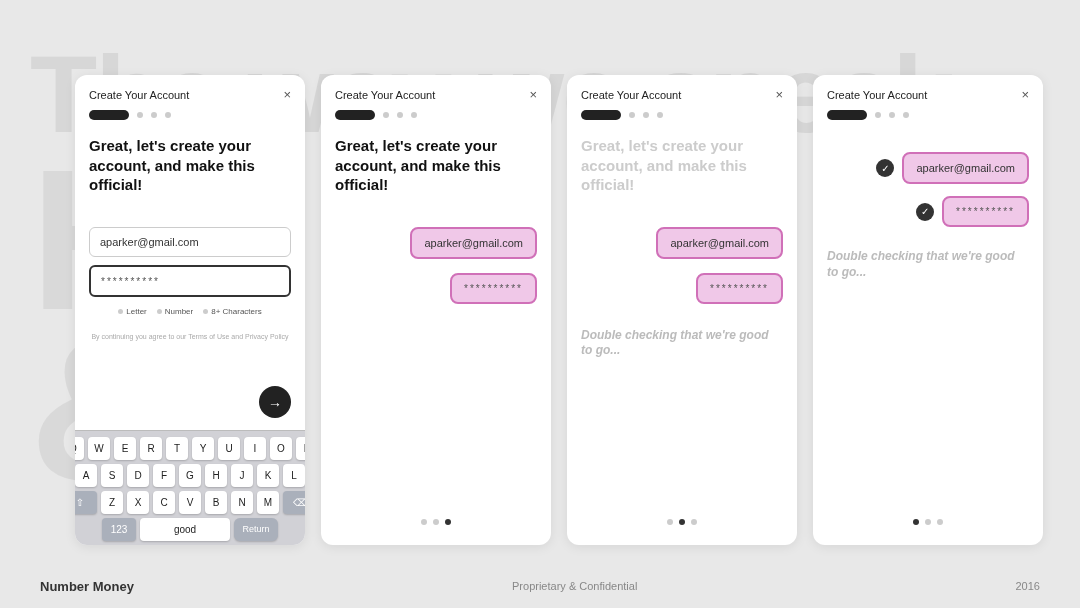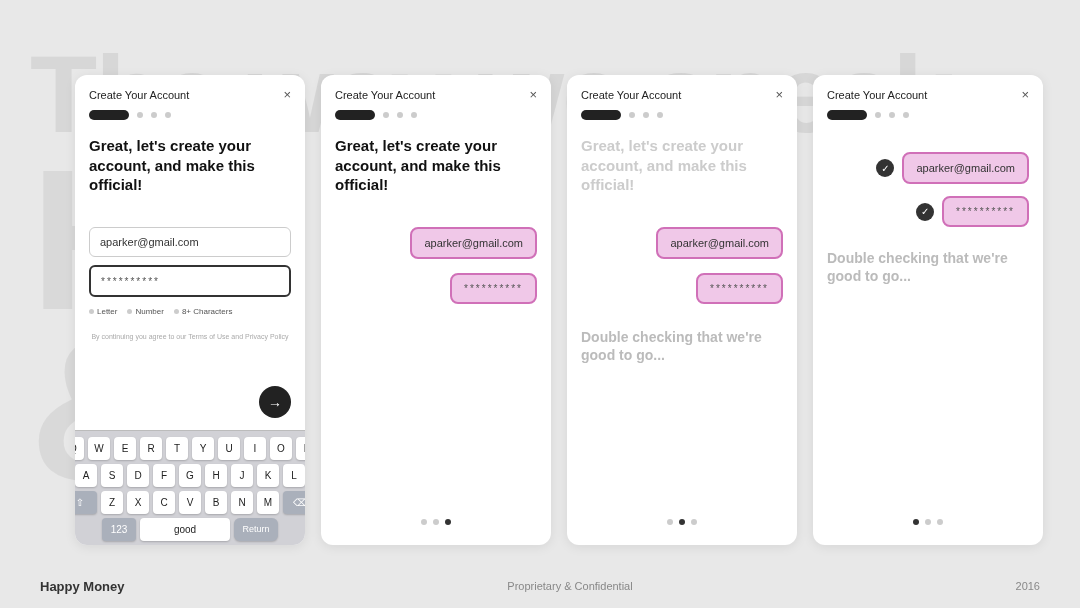--- a/index.html
+++ b/index.html
@@ -192,20 +192,21 @@
       font-size: 10px;
       color: #555;
     }
 
     
     .validation-row {
       display: flex;
       gap: 10px;
       margin-bottom: 16px;
       margin-top: 2px;
+      justify-content: center;
     }
     .val-item {
       display: flex;
       align-items: center;
       gap: 3px;
       font-size: 8px;
       color: #555;
     }
     .val-dot {
       width: 5px;
@@ -307,25 +308,26 @@
     .floating-inputs {
       display: flex;
       flex-direction: column;
       align-items: flex-end;
       gap: 6px;
       margin-bottom: 16px;
     }
 
     
     .checking-text {
-      font-size: 14px;
+      font-size: 12px;
       font-weight: 700;
       color: #bbb;
       margin-bottom: 8px;
       line-height: 1.3;
+      font-style: italic;
     }
 
     
     .check-row {
       display: flex;
       align-items: center;
       gap: 8px;
       justify-content: flex-end;
       margin-bottom: 6px;
     }
@@ -522,16 +524,16 @@
         <div class="b-dot active"></div>
         <div class="b-dot"></div>
         <div class="b-dot"></div>
       </div>
     </div>
   </div>
 
 </div>
 
 <div class="footer">
-  <span class="footer-brand">Happy Money</span>
+  <span class="footer-brand">Number Money</span>
   <span class="footer-center">Proprietary &amp; Confidential</span>
   <span class="footer-year">2016</span>
 </div>
 
 </body></html>

